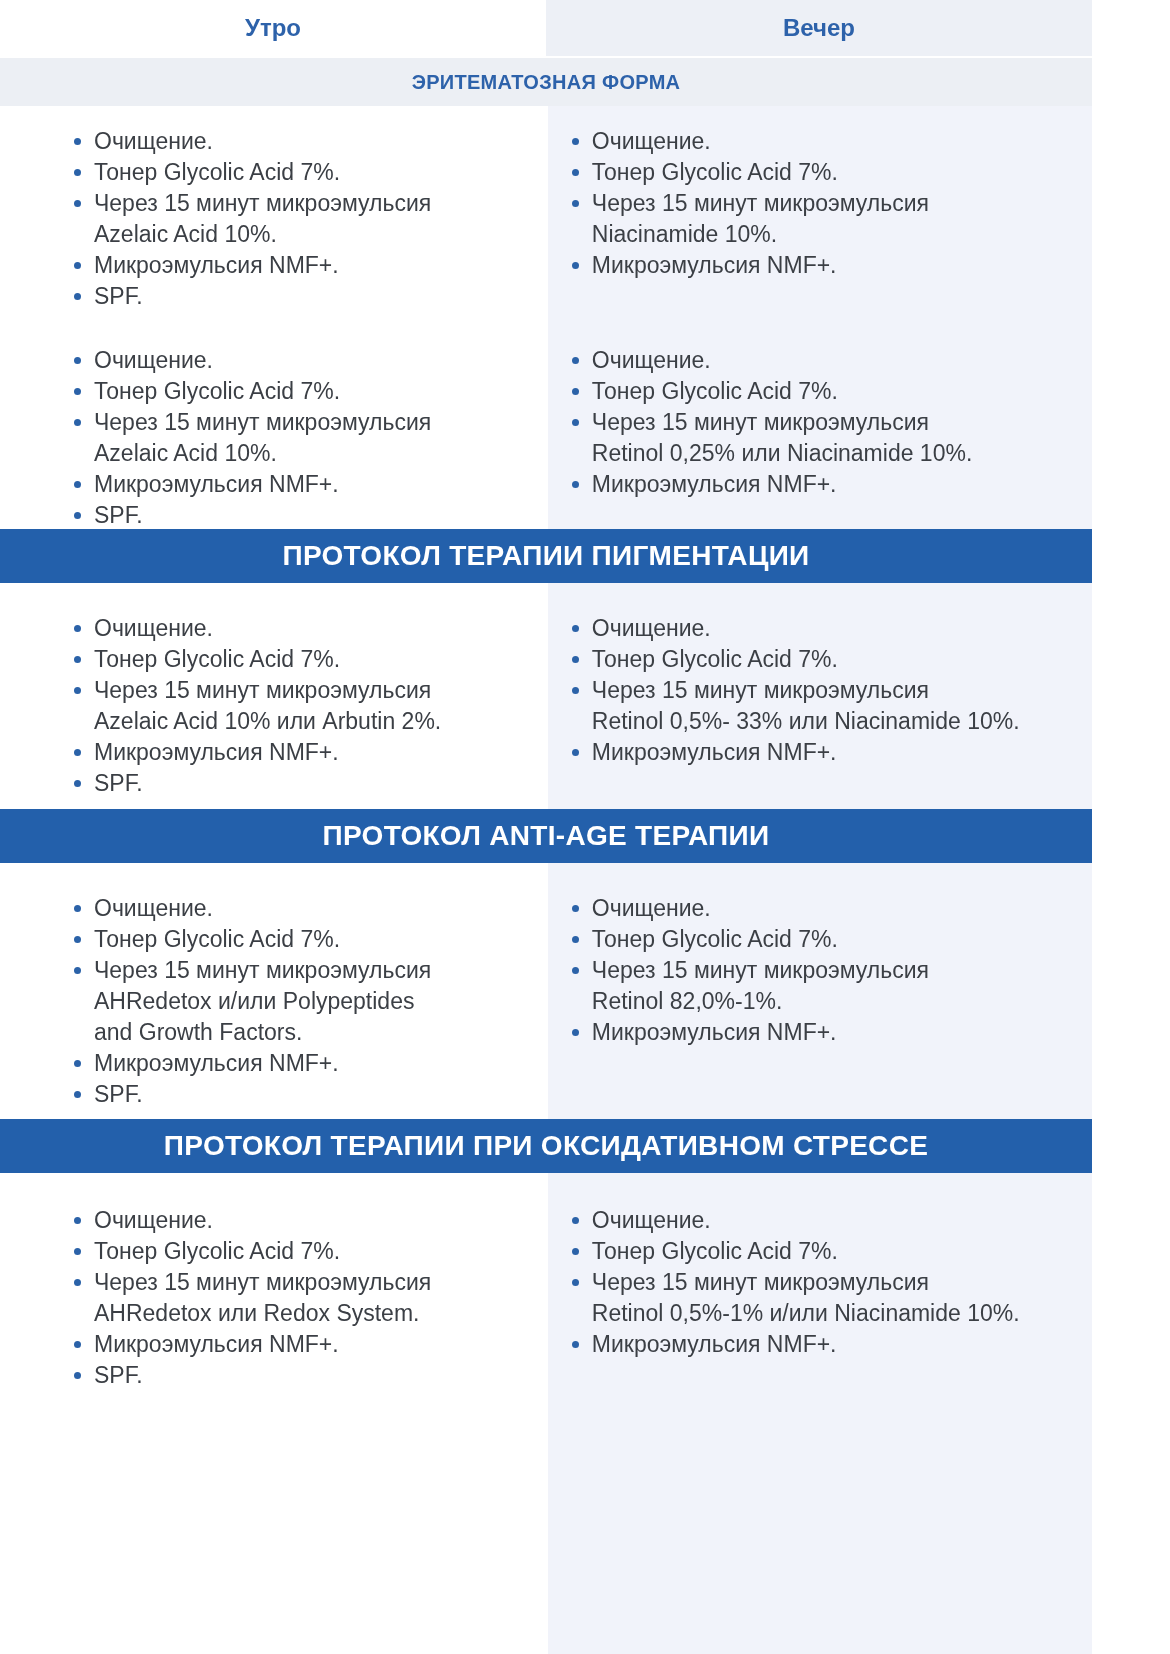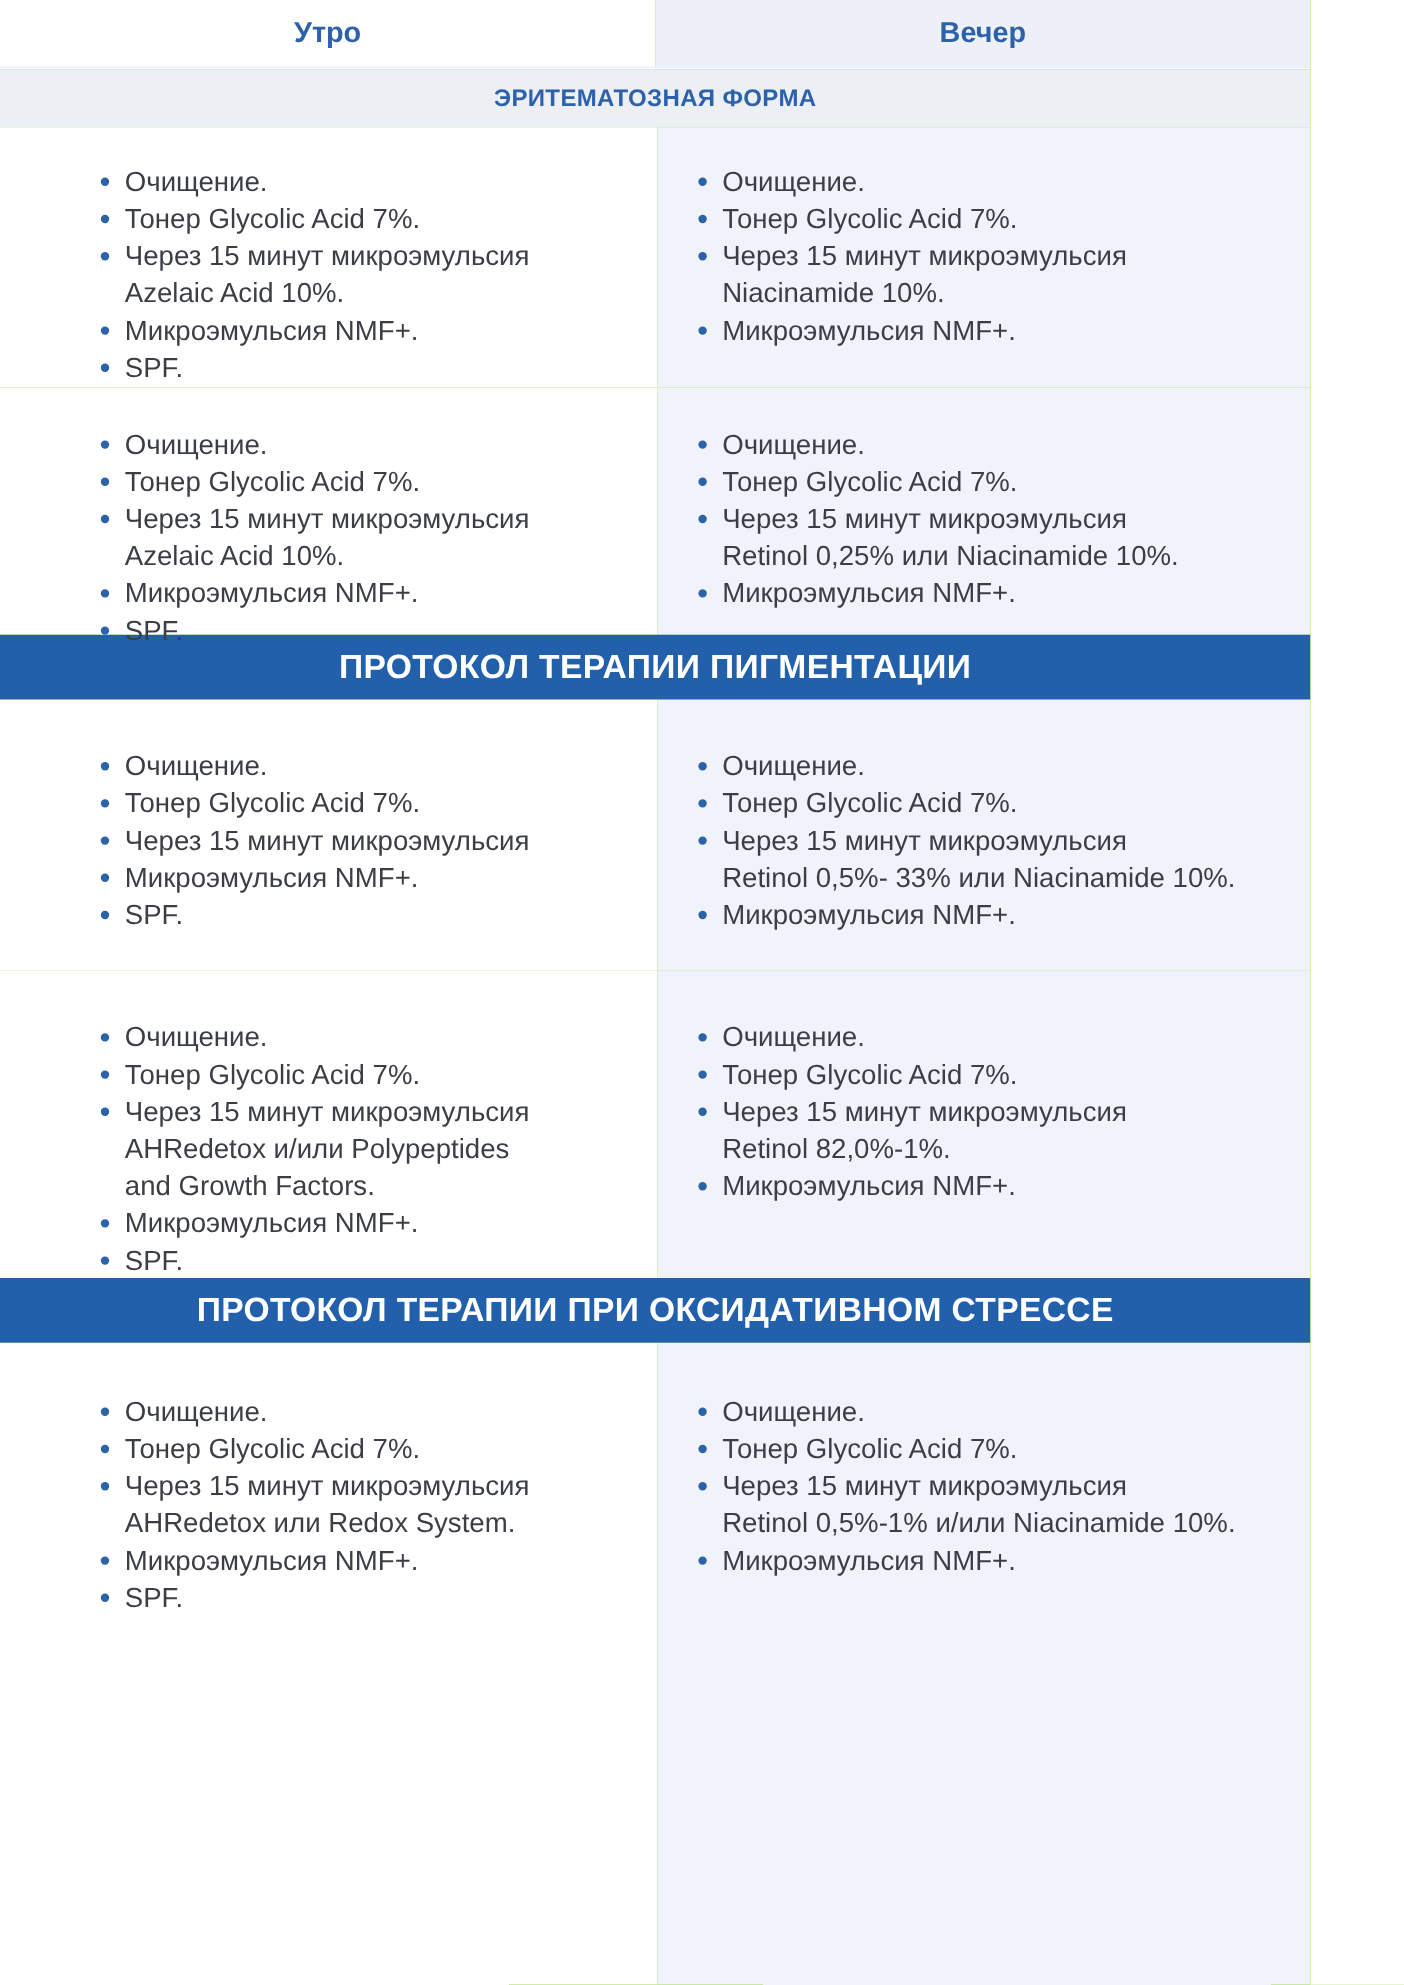--- a/index.html
+++ b/index.html
@@ -26,21 +26,21 @@
   .row-grow{flex:1 1 auto}
   .cell{box-sizing:border-box}
   .cell-morning{width:585px;background:#ffffff;padding-left:72px}
   .cell-evening{width:585px;background:#f1f3fa;padding-left:22px}
   .r1{height:217px}.r1 .cell{padding-top:18px}
   .r2{height:206px}.r2 .cell{padding-top:20px}
   .r3{height:226px}.r3 .cell{padding-top:28px}
   .r4{height:256px}.r4 .cell{padding-top:28px}
   .r5 .cell{padding-top:30px}
 
-  ul.plist{list-style:none;margin:12px;padding:0}
+  ul.plist{list-style:none;margin:2px;padding:0}
   .plist li{position:relative;padding-left:20px;font-size:23px;line-height:31px;color:#3b3f45}
   .plist li::before{content:"";position:absolute;left:0;top:12px;width:7px;height:7px;
                     border-radius:50%;background:#2b62a8}
   .line{display:block;white-space:nowrap}
 </style>
 </head>
 <body>
 
 <div class="page">
 
@@ -139,20 +139,21 @@
     <div class="cell cell-morning">
       <ul class="plist">
         <li>
             <span class="line">Очищение.</span>
           </li>
         <li>
             <span class="line">Тонер Glycolic Acid 7%.</span>
           </li>
         <li>
           <span class="line">Через 15 минут микроэмульсия</span>
+          <span class="line">Azelaic Acid 10% или Arbutin 2%.</span>
         </li>
         <li>
             <span class="line">Микроэмульсия NMF+.</span>
           </li>
         <li>
             <span class="line">SPF.</span>
           </li>
       </ul>
     </div>
     <div class="cell cell-evening">
@@ -167,20 +168,21 @@
           <span class="line">Через 15 минут микроэмульсия</span>
           <span class="line">Retinol 0,5%- 33% или Niacinamide 10%.</span>
         </li>
         <li>
             <span class="line">Микроэмульсия NMF+.</span>
           </li>
       </ul>
     </div>
   </div>
 
+  <div class="banner banner-dark">ПРОТОКОЛ ANTI-AGE ТЕРАПИИ</div>
 
   <div class="row r4">
     <div class="cell cell-morning">
       <ul class="plist">
         <li>
             <span class="line">Очищение.</span>
           </li>
         <li>
             <span class="line">Тонер Glycolic Acid 7%.</span>
           </li>

